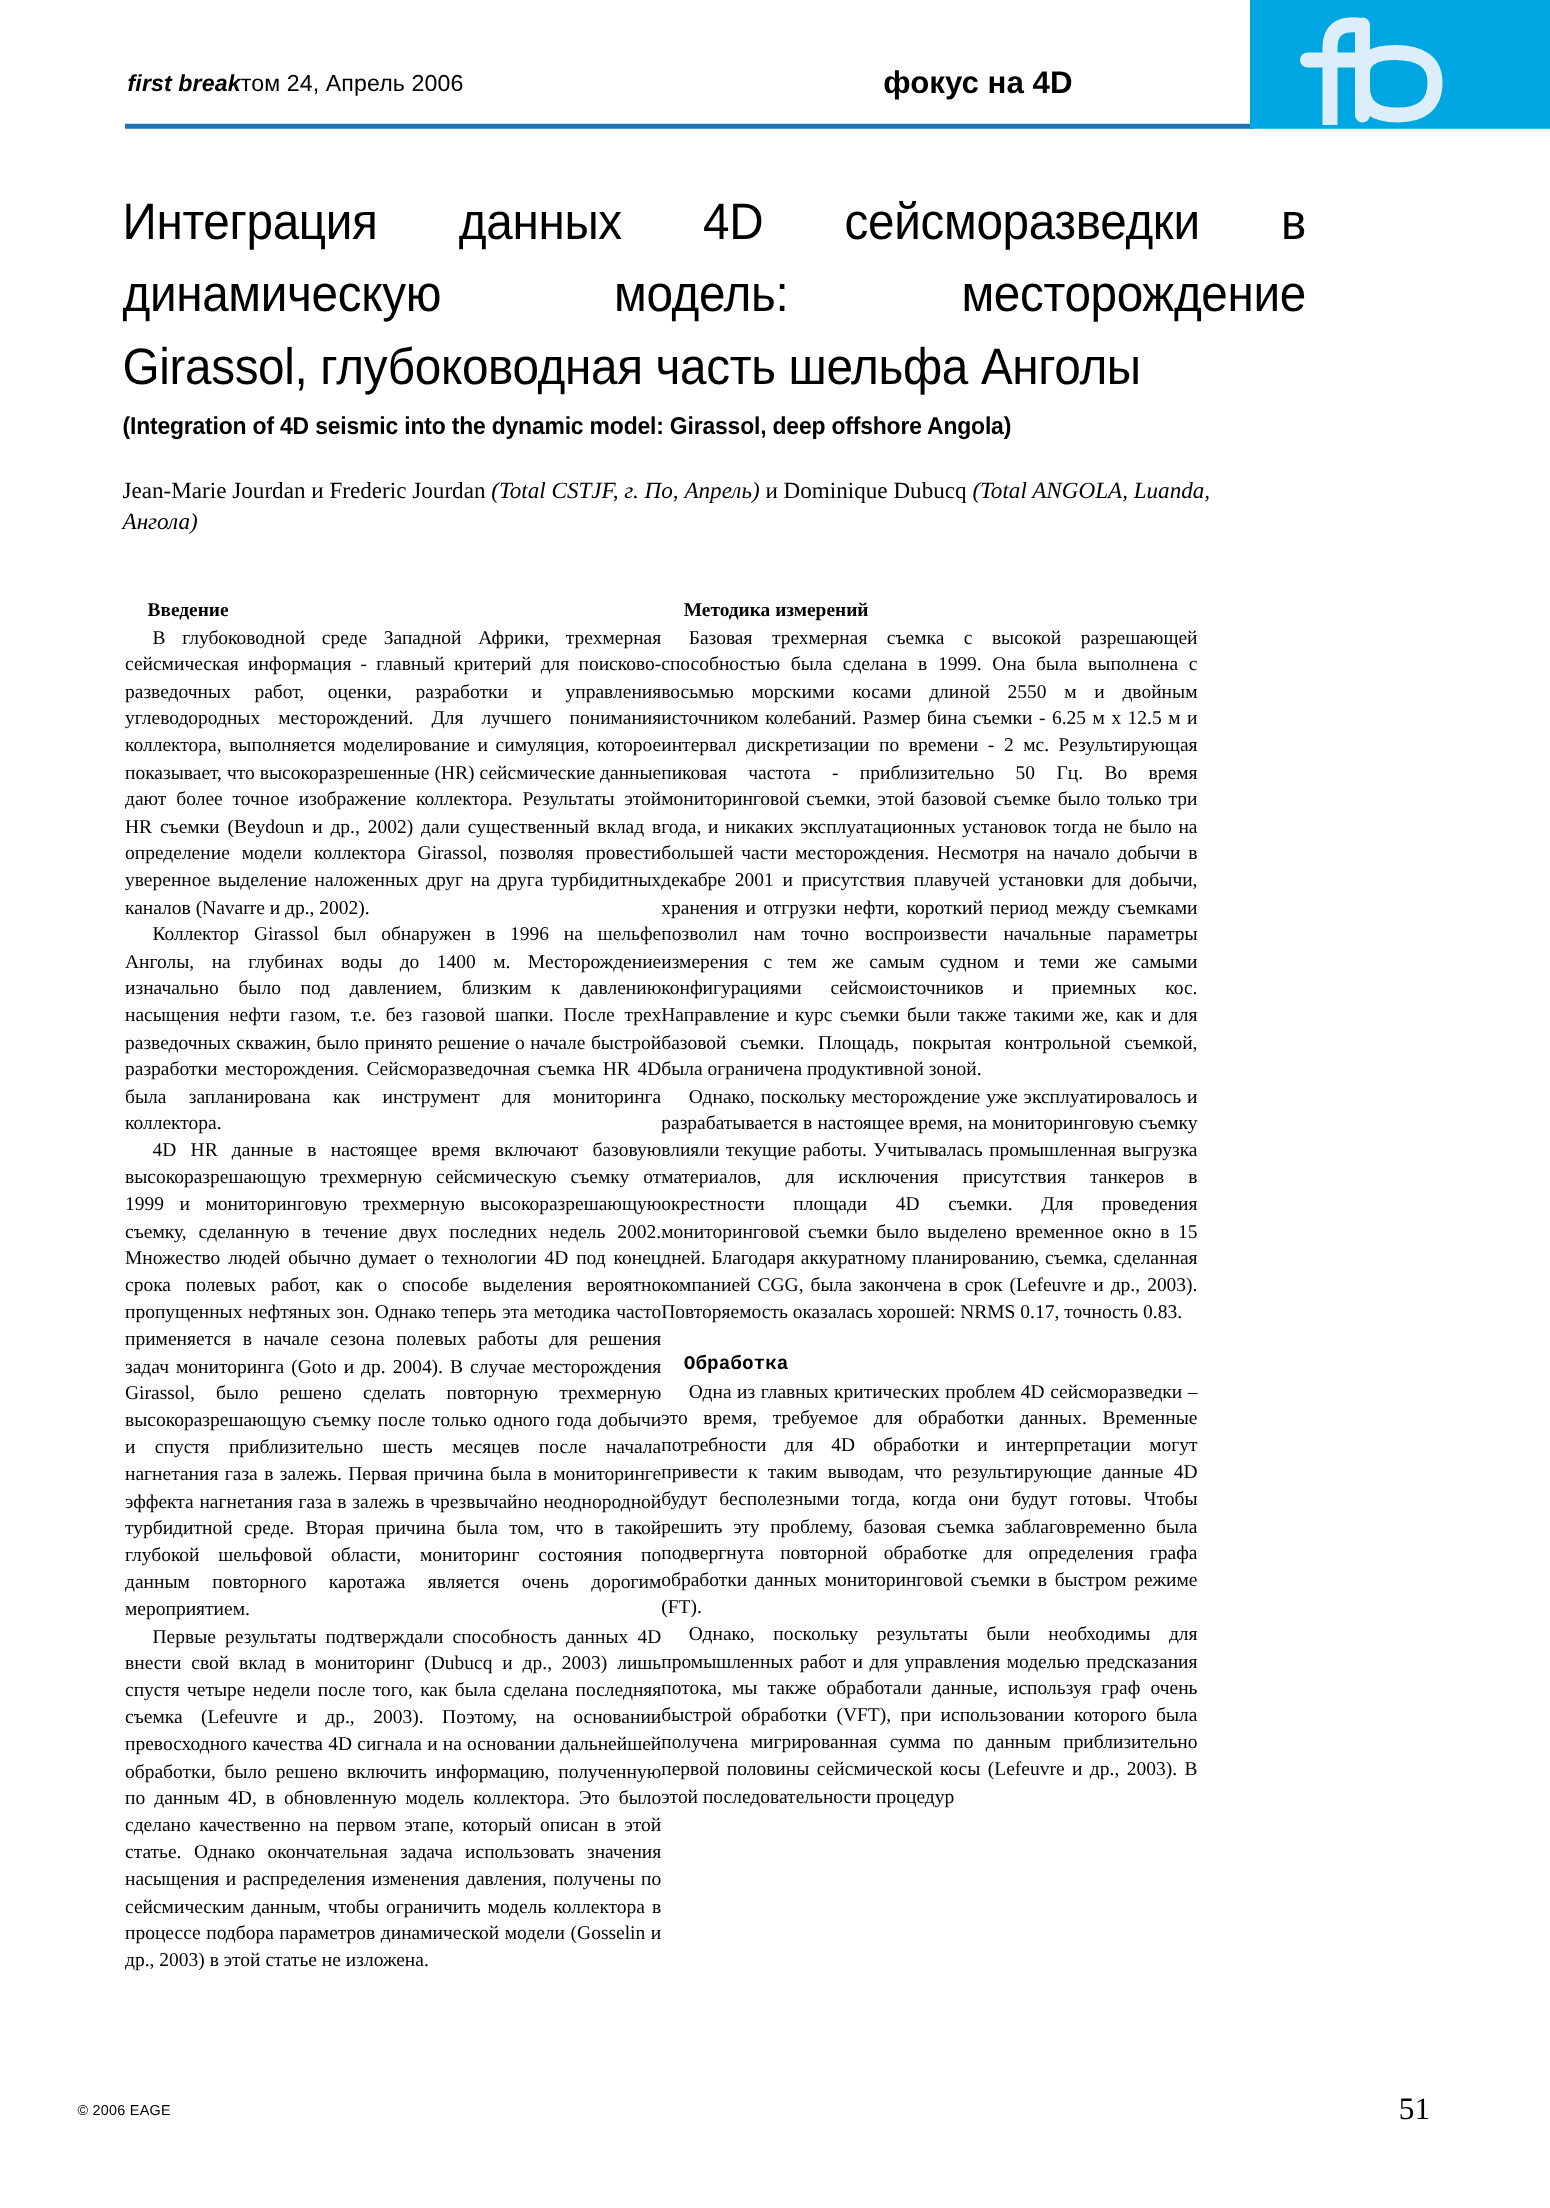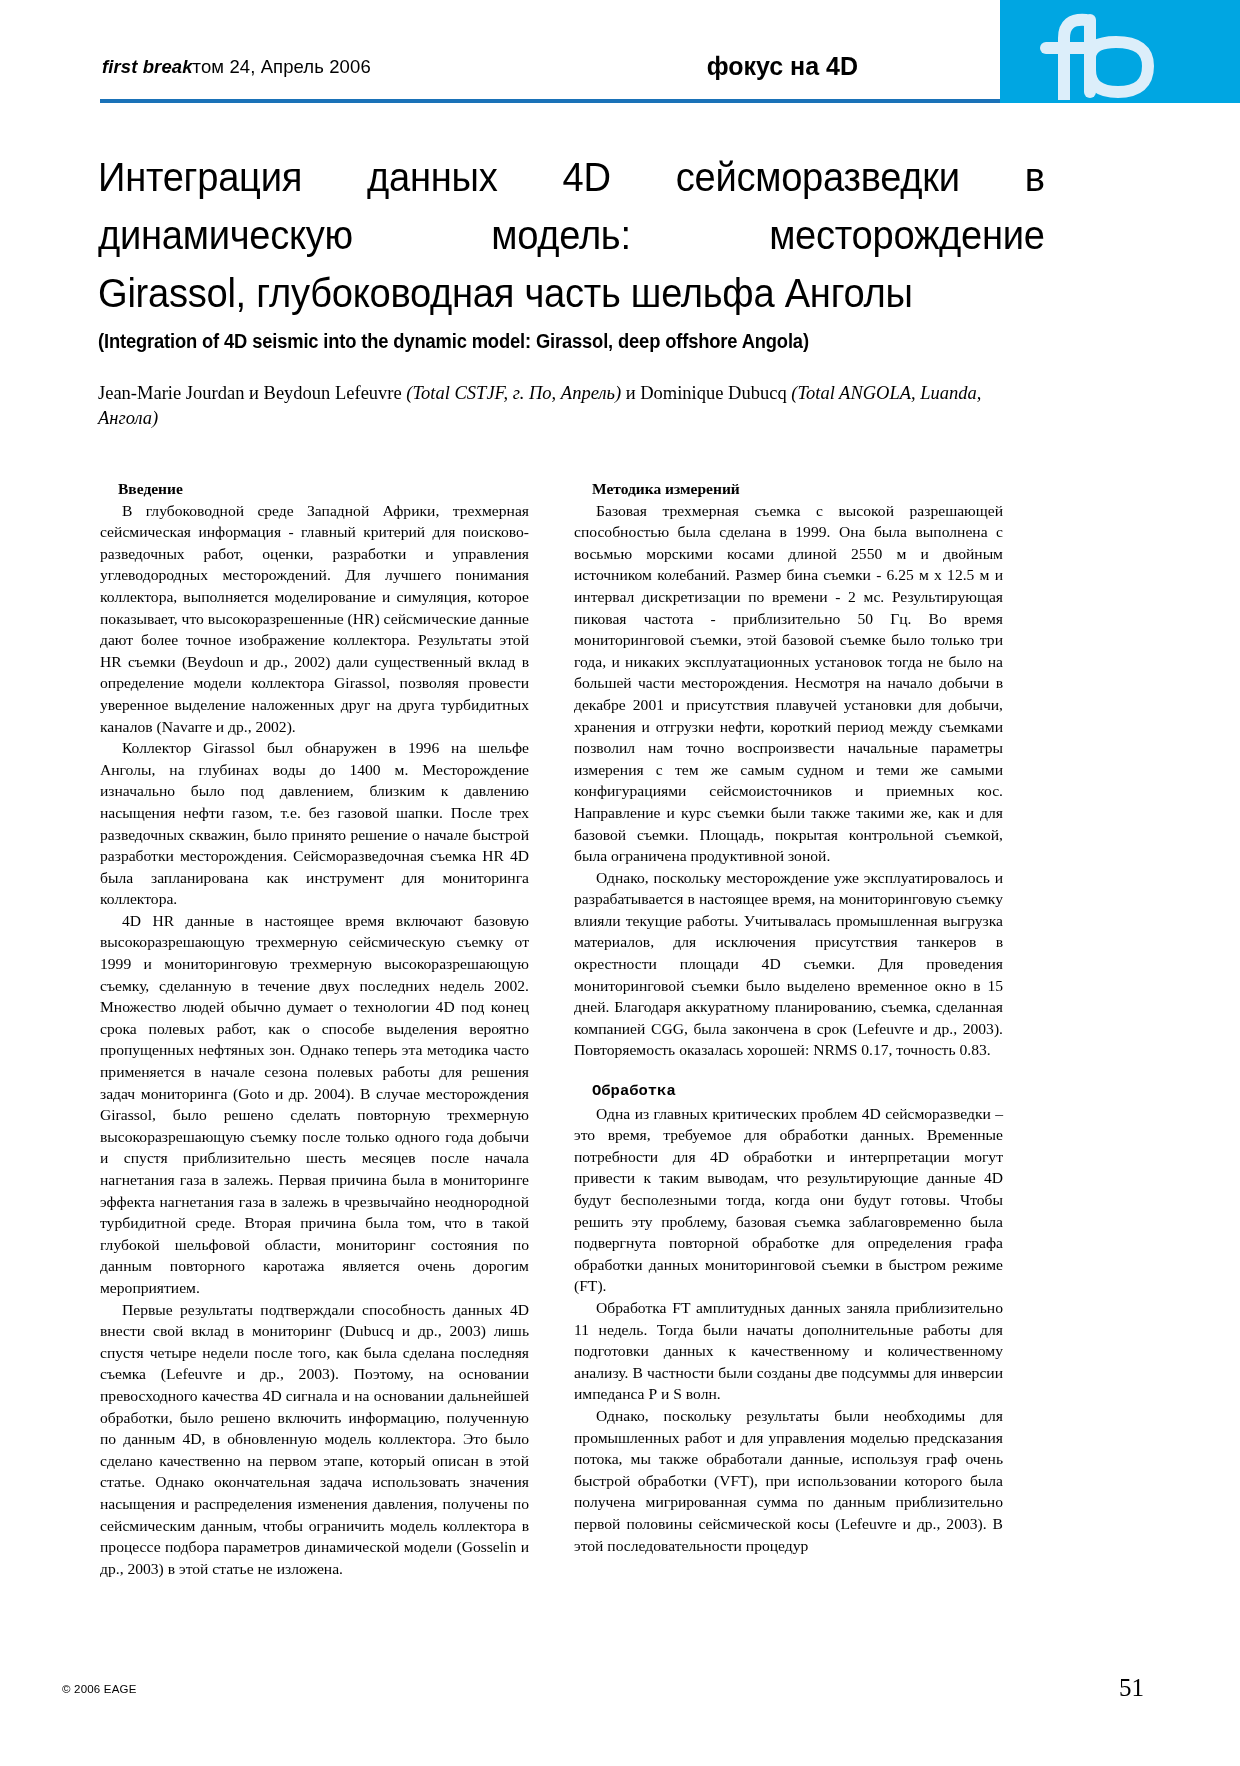--- a/index.html
+++ b/index.html
@@ -118,21 +118,20 @@
   }
   .authors .aff { font-style: italic; }
 
   
   .body-cols {
     position: absolute;
     left: 100px;
     top: 478px;
     width: 903px;
     display: flex;
-    gap: 45px;
   }
   .col {
     width: 429px;
   }
   .col h2 {
     font-family: "Liberation Serif", "DejaVu Serif", serif;
     font-size: 15.5px;
     font-weight: bold;
     margin: 0 0 0 0;
     padding-left: 18px;
@@ -190,40 +189,39 @@
     </div>
   </div>
 
   <div class="title-block">
     <h1 class="doc-title">
       <span class="line">Интеграция данных 4D сейсморазведки в</span>
       <span class="line">динамическую модель: месторождение</span>
       <span class="line last">Girassol, глубоководная часть шельфа Анголы</span>
     </h1>
     <div class="doc-subtitle">(Integration of 4D seismic into the dynamic model: Girassol, deep offshore Angola)</div>
-    <div class="authors"><span>Jean-Marie Jourdan и Beydoun  Lefeuvre </span><span class="aff">(Total CSTJF, г. По, Апрель)</span><span> и Dominique Dubucq </span><span class="aff">(Total ANGOLA, Luanda, Ангола)</span></div>
+    <div class="authors"><span>Jean-Marie Jourdan и Frederic  Jourdan </span><span class="aff">(Total CSTJF, г. По, Апрель)</span><span> и Dominique Dubucq </span><span class="aff">(Total ANGOLA, Luanda, Ангола)</span></div>
   </div>
 
   <div class="body-cols">
 
     <div class="col">
       <h2>Введение</h2>
       <p>В глубоководной среде Западной Африки, трехмерная сейсмическая информация - главный критерий для поисково-разведочных работ, оценки, разработки и управления углеводородных месторождений. Для лучшего понимания коллектора, выполняется моделирование и симуляция, которое показывает, что высокоразрешенные (HR) сейсмические данные дают более точное изображение коллектора. Результаты этой HR съемки (Beydoun и др., 2002) дали существенный вклад в определение модели коллектора Girassol, позволяя провести уверенное выделение наложенных друг на друга турбидитных каналов (Navarre и др., 2002).</p>
       <p>Коллектор Girassol был обнаружен в 1996 на шельфе Анголы, на глубинах воды до 1400 м. Месторождение изначально было под давлением, близким к давлению насыщения нефти газом, т.е. без газовой шапки. После трех разведочных скважин, было принято решение о начале быстрой разработки месторождения. Сейсморазведочная съемка HR 4D была запланирована как инструмент для мониторинга коллектора.</p>
       <p>4D HR данные в настоящее время включают базовую высокоразрешающую трехмерную сейсмическую съемку от 1999 и мониторинговую трехмерную высокоразрешающую съемку, сделанную в течение двух последних недель 2002. Множество людей обычно думает о технологии 4D под конец срока полевых работ, как о способе выделения вероятно пропущенных нефтяных зон. Однако теперь эта методика часто применяется в начале сезона полевых работы для решения задач мониторинга (Goto и др. 2004). В случае месторождения Girassol, было решено сделать повторную трехмерную высокоразрешающую съемку после только одного года добычи и спустя приблизительно шесть месяцев после начала нагнетания газа в залежь. Первая причина была в мониторинге эффекта нагнетания газа в залежь в чрезвычайно неоднородной турбидитной среде. Вторая причина была том, что в такой глубокой шельфовой области, мониторинг состояния по данным повторного каротажа является очень дорогим мероприятием.</p>
       <p>Первые результаты подтверждали способность данных 4D внести свой вклад в мониторинг (Dubucq и др., 2003) лишь спустя четыре недели после того, как была сделана последняя съемка (Lefeuvre и др., 2003). Поэтому, на основании превосходного качества 4D сигнала и на основании дальнейшей обработки, было решено включить информацию, полученную по данным 4D, в обновленную модель коллектора. Это было сделано качественно на первом этапе, который описан в этой статье. Однако окончательная задача использовать значения насыщения и распределения изменения давления, получены по сейсмическим данным, чтобы ограничить модель коллектора в процессе подбора параметров динамической модели (Gosselin и др., 2003) в этой статье не изложена.</p>
     </div>
 
     <div class="col">
       <h2>Методика измерений</h2>
       <p>Базовая трехмерная съемка с высокой разрешающей способностью была сделана в 1999. Она была выполнена с восьмью морскими косами длиной 2550 м и двойным источником колебаний. Размер бина съемки - 6.25 м х 12.5 м и интервал дискретизации по времени - 2 мс. Результирующая пиковая частота - приблизительно 50 Гц. Во время мониторинговой съемки, этой базовой съемке было только три года, и никаких эксплуатационных установок тогда не было на большей части месторождения. Несмотря на начало добычи в декабре 2001 и присутствия плавучей установки для добычи, хранения и отгрузки нефти, короткий период между съемками позволил нам точно воспроизвести начальные параметры измерения с тем же самым судном и теми же самыми конфигурациями сейсмоисточников и приемных кос. Направление и курс съемки были также такими же, как и для базовой съемки. Площадь, покрытая контрольной съемкой, была ограничена продуктивной зоной.</p>
       <p>Однако, поскольку месторождение уже эксплуатировалось и разрабатывается в настоящее время, на мониторинговую съемку влияли текущие работы. Учитывалась промышленная выгрузка материалов, для исключения присутствия танкеров в окрестности площади 4D съемки. Для проведения мониторинговой съемки было выделено временное окно в 15 дней. Благодаря аккуратному планированию, съемка, сделанная компанией CGG, была закончена в срок (Lefeuvre и др., 2003). Повторяемость оказалась хорошей: NRMS 0.17, точность 0.83.</p>
       <h2 class="spaced">Обработка</h2>
       <p>Одна из главных критических проблем 4D сейсморазведки – это время, требуемое для обработки данных. Временные потребности для 4D обработки и интерпретации могут привести к таким выводам, что результирующие данные 4D будут бесполезными тогда, когда они будут готовы. Чтобы решить эту проблему, базовая съемка заблаговременно была подвергнута повторной обработке для определения графа обработки данных мониторинговой съемки в быстром режиме (FT).</p>
-      <p>Обработка FT амплитудных данных заняла приблизительно 11 недель. Тогда были начаты дополнительные работы для подготовки данных к качественному и количественному анализу. В частности были созданы две подсуммы для инверсии импеданса Р и S волн.</p>
       <p>Однако, поскольку результаты были необходимы для промышленных работ и для управления моделью предсказания потока, мы также обработали данные, используя граф очень быстрой обработки (VFT), при использовании которого была получена мигрированная сумма по данным приблизительно первой половины сейсмической косы (Lefeuvre и др., 2003). В этой последовательности процедур</p>
     </div>
 
   </div>
 
   <div class="page-number">51</div>
   <div class="copyright">© 2006 EAGE</div>
 
 </div>
 

